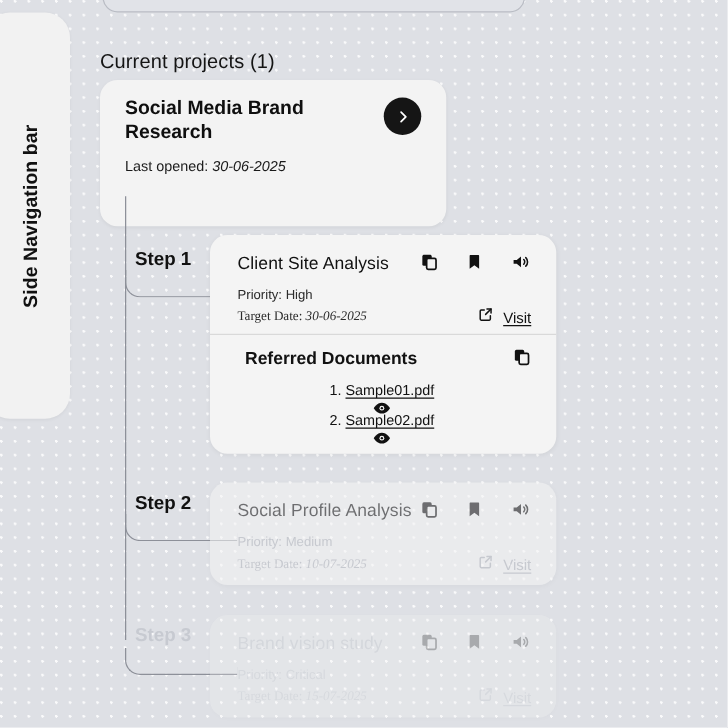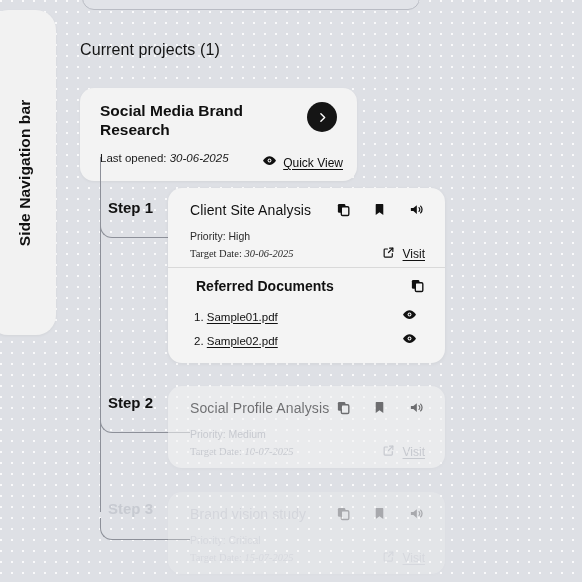--- a/index.html
+++ b/index.html
@@ -57,25 +57,24 @@
     font-size:16px;
     font-weight:400;
     color:#141414;
     letter-spacing:.1px;
   }
 
   
   .project-card {
     position:absolute;
     left:80px; top:64px;
-    width:277px; height:93px;
+    width:277px; height:117px;
     background:#f3f3f3;
     border-radius:14px;
     box-shadow:0 1px 3px rgba(0,0,0,.05);
-    margin-top:24px;
   }
   .project-title {
     position:absolute; left:20px; top:13px;
     width:185px;
     font-size:15.5px; font-weight:700; line-height:1.25;
     color:#0f0f0f;
   }
   .project-meta {
     position:absolute; left:20px; top:62px;
     font-size:11.5px; color:#1a1a1a; line-height:1.42;
@@ -191,21 +190,21 @@
   }
   .docs-head {
     position:absolute; left:28px; top:90px;
     font-size:14px; font-weight:700; color:#111;
   }
   .docs-copy {
     position:absolute; right:20px; top:90px; cursor:pointer;
   }
   .doc-row {
     position:absolute; left:26px; right:28px;
-    display:flex; align-items:center; justify-content:space-between;
+    display:flex; align-items:center; justify-content:space-between;flex-direction:column;
   }
   .doc-1 { top:119px; }
   .doc-2 { top:143px; }
   .doc-name {
     font-size:11.5px; color:#111;
   }
   .doc-name .dlink {
     text-decoration:underline; text-underline-offset:2px;
     cursor:pointer;
   }
@@ -234,30 +233,20 @@
     </div>
 
     <div class="arrow-btn">
       <span>
         <svg width="13" height="13" viewBox="0 0 24 24" fill="none" stroke="#ffffff" stroke-width="2.6" stroke-linecap="round" stroke-linejoin="round">
           <polyline points="9 5 16 12 9 19"></polyline>
         </svg>
       </span>
     </div>
 
-    <div class="quickview">
-      <span>
-        <svg width="15" height="15" viewBox="0 0 24 24" fill="none" stroke="#0f0f0f" stroke-width="2">
-          <path d="M1.6 12S5.5 5 12 5s10.4 7 10.4 7-3.9 7-10.4 7S1.6 12 1.6 12z" fill="#0f0f0f" stroke="none"></path>
-          <circle cx="12" cy="12" r="3.1" fill="#f3f3f3" stroke="none"></circle>
-          <circle cx="12" cy="12" r="1.5" fill="#0f0f0f" stroke="none"></circle>
-        </svg>
-      </span>
-      <span class="qv-text">Quick View</span>
-    </div>
   </div>
 
   <div class="tl-vert"></div>
   <div class="tl-branch tl-b1"></div>
   <div class="tl-branch tl-b2"></div>
   <div class="tl-branch tl-b3"></div>
 
   <div class="step-label step-1">Step 1</div>
   <div class="step-label step-2">Step 2</div>
   <div class="step-label step-3">Step 3</div>

